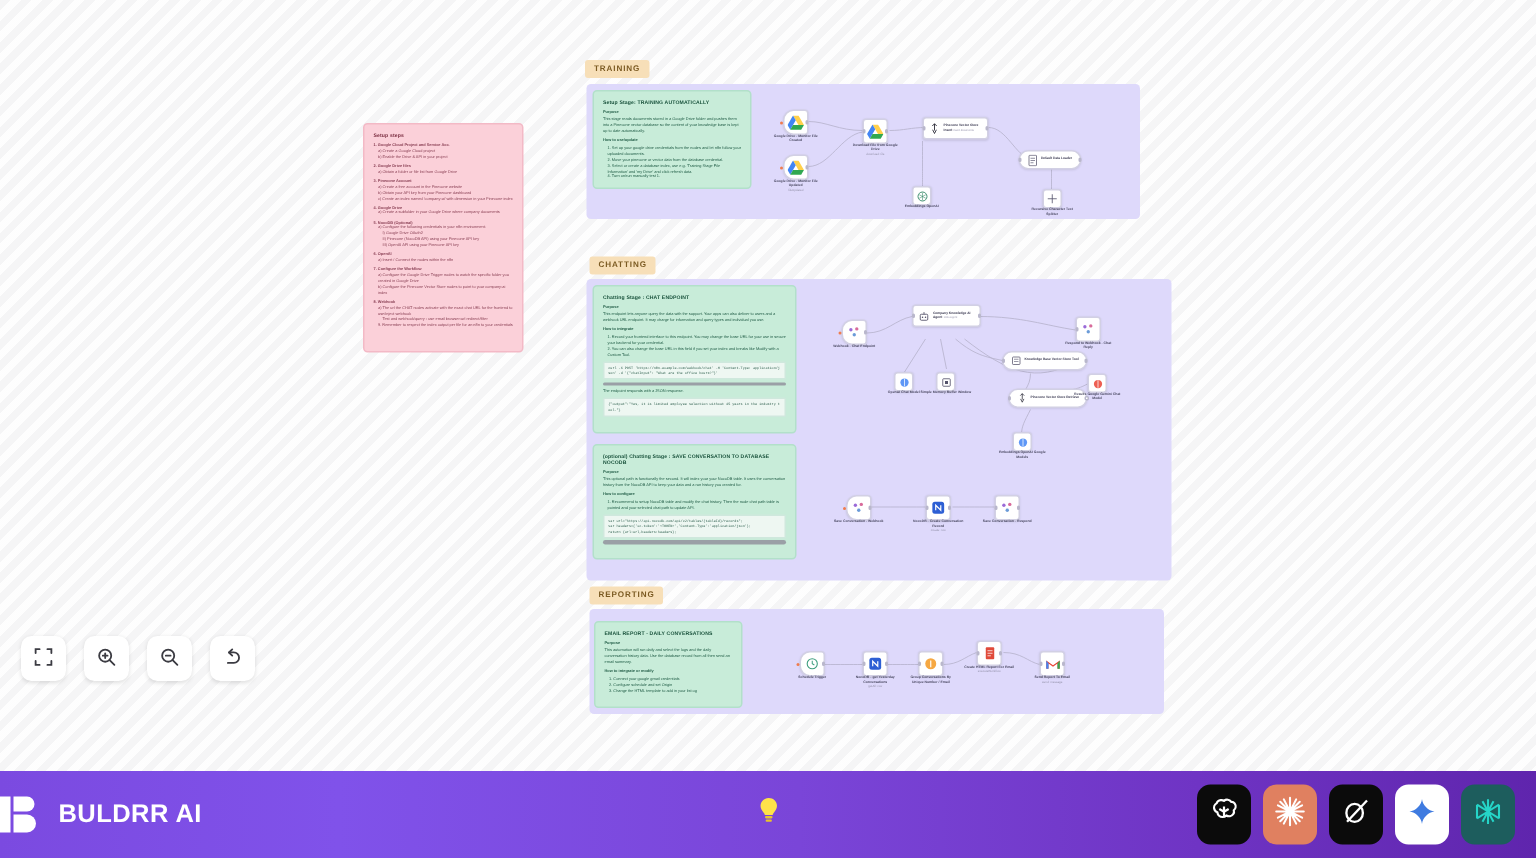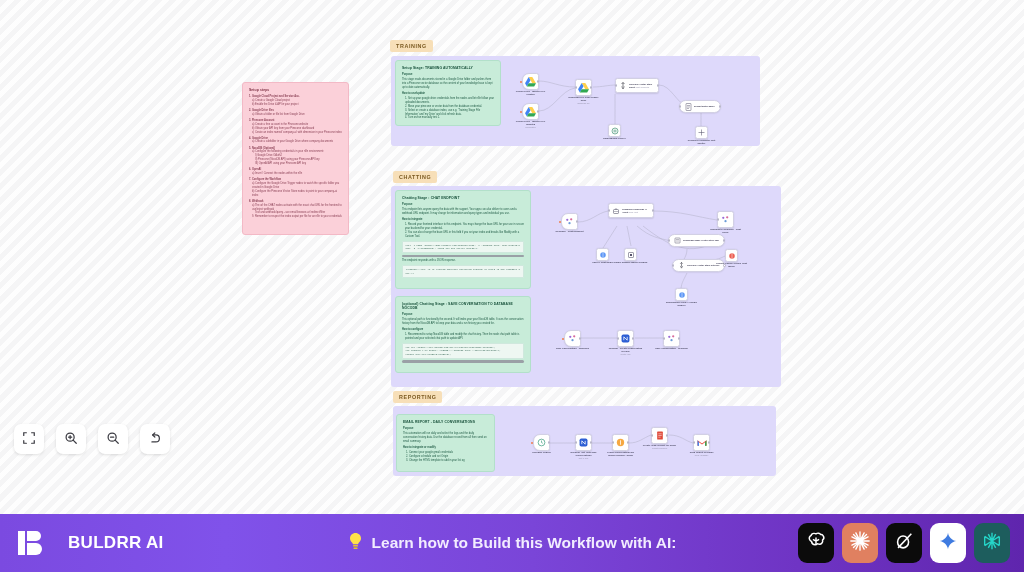--- a/index.html
+++ b/index.html
@@ -128,21 +128,21 @@
     border:none; display:flex;align-items:center;justify-content:center;
     box-shadow:0 1px 3px rgba(0,0,0,.12); cursor:pointer; color:#3c3c43;
   }
 
   
   #bottombar{
     position:absolute; left:0; bottom:0; width:1024px; height:58px;
     background:linear-gradient(90deg,#7b4ae0 0%,#8052ea 22%,#7a45d8 52%,#6f34c4 78%,#5f25ad 100%);
     display:flex; align-items:center;
   }
-  #brand{ display:flex; align-items:center; gap:24px; margin-left:18px; }
+  #brand{ display:flex; align-items:center; gap:13px; margin-left:0; }
   #brand .mark{ width:26px;height:28px; position:relative; }
   #brand .mark i{ position:absolute; background:#fff; display:block; }
   #brand .name{ color:#fff; font-size:17px; font-weight:bold; letter-spacing:.3px; }
   #learn{
     position:absolute; left:0; right:0; display:flex; align-items:center;
     justify-content:center; gap:9px; pointer-events:none;
   }
   #learn .txt{ color:#f2ecff; font-size:15.5px; font-weight:bold; }
   #ailinks{ display:flex; gap:8px; position:absolute; right:14px; }
   .ailink{
@@ -636,21 +636,20 @@
   </div>
 
   <div id="learn">
     <span>
       <svg width="15" height="19" viewBox="0 0 15 19">
         <path d="M7.5 1C4.4 1 2 3.3 2 6.2c0 2 1.1 3.3 2 4.4.5.6.8 1.1.9 1.7h5.2c.1-.6.4-1.1.9-1.7.9-1.1 2-2.4 2-4.4C13 3.3 10.6 1 7.5 1z" fill="#ffe24a"></path>
         <rect x="5" y="13" width="5" height="1.6" rx=".7" fill="#e8c52c"></rect>
         <rect x="5.4" y="15.4" width="4.2" height="1.5" rx=".7" fill="#e8c52c"></rect>
       </svg>
     </span>
-    <span class="txt">Learn how to Build this Workflow with AI:</span>
   </div>
 
   <div id="ailinks">
     <a class="ailink" style="background:#0b0b0b;">
       <span>
         <svg width="22" height="22" viewBox="0 0 24 24" fill="none" stroke="#fff" stroke-width="1.6" stroke-linejoin="round">
           <path d="M12 4.2c1.6-1.3 4-1 5.2.8.9-.1 1.9.3 2.5 1.1 1.2 1.6.9 3.8-.6 5 .3.9.2 2-.4 2.8-1.2 1.6-3.4 2-5 1-.7.7-1.7 1.1-2.7 1.1-2 0-3.6-1.5-3.8-3.4-.9-.3-1.7-1-2.1-1.9-.8-1.8 0-3.9 1.7-4.8C6.6 5.1 8 3.9 9.6 3.7c.9-.1 1.8.1 2.4.5z"></path>
           <path d="M12 8.3v7.4M8.6 10.2l3.4 2 3.4-2"></path>
         </svg>
       </span>

